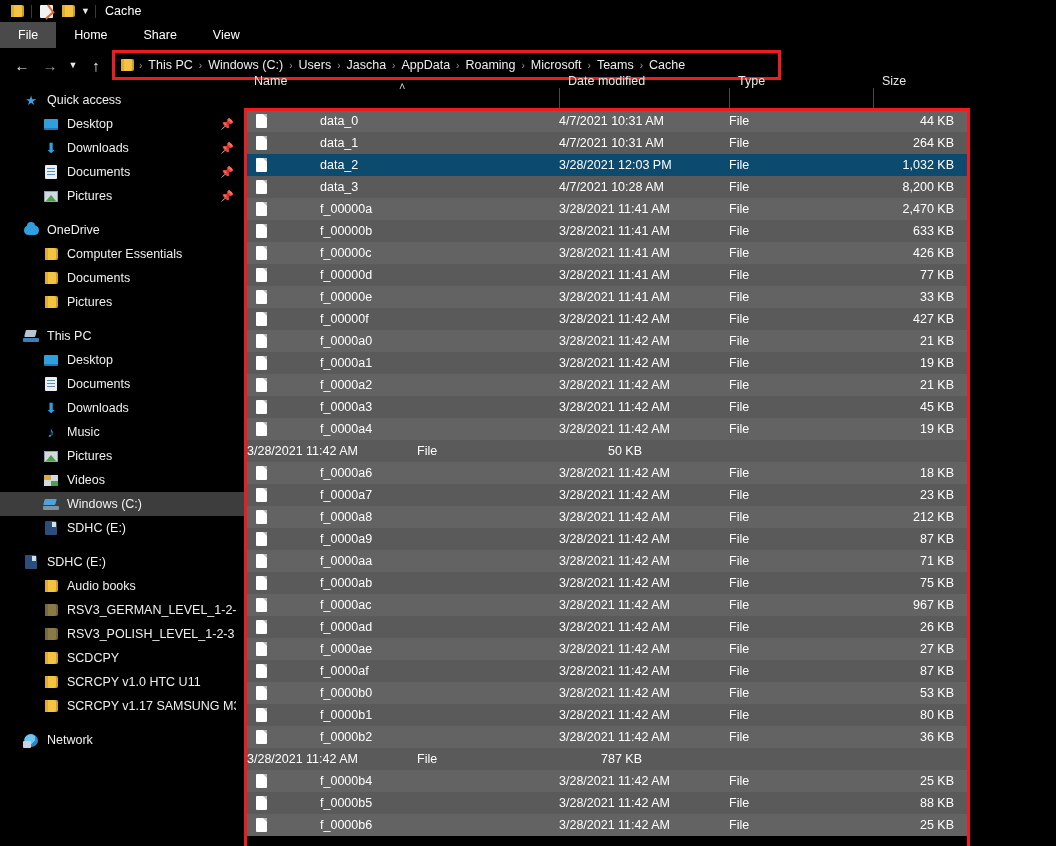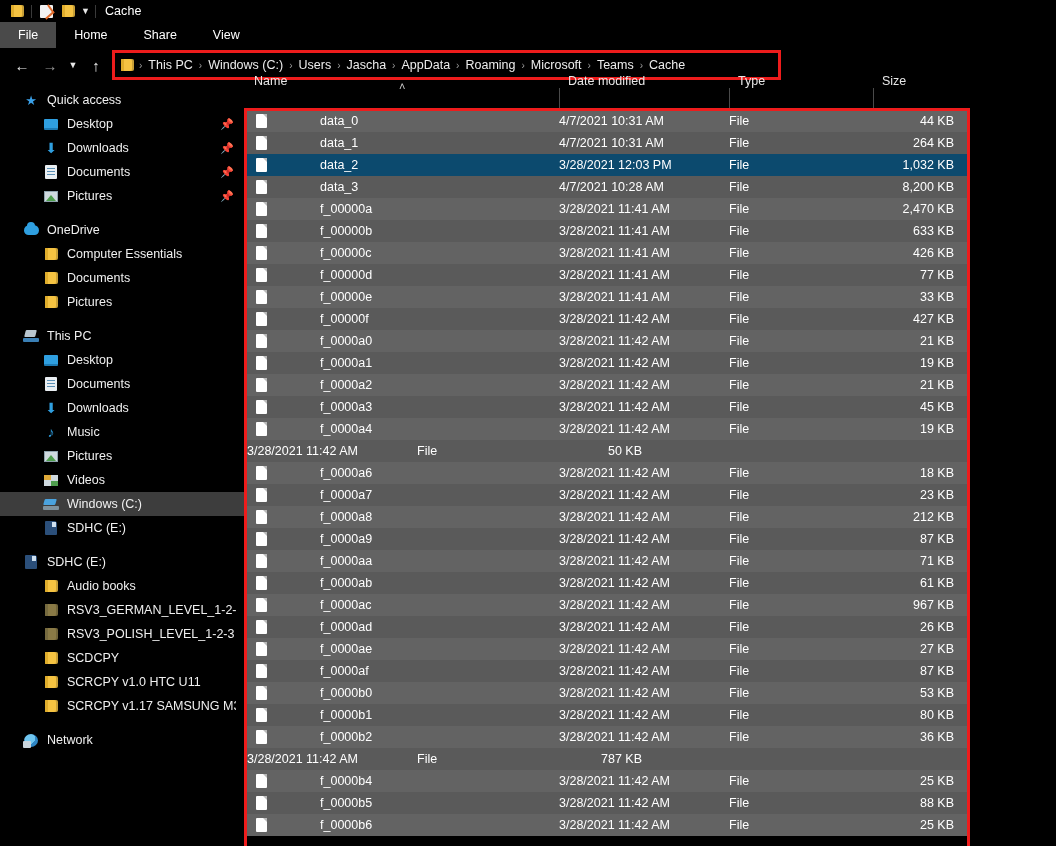--- a/index.html
+++ b/index.html
@@ -647,21 +647,21 @@
           <div class="c-type">File</div>
           <div class="c-size">71 KB</div>
         </div>
         <div class="row alt">
           <div class="c-name">
             <span class="fileico"></span>
             <span>f_0000ab</span>
           </div>
           <div class="c-date">3/28/2021 11:42 AM</div>
           <div class="c-type">File</div>
-          <div class="c-size">61 KB</div>
+          <div class="c-size">75 KB</div>
         </div>
         <div class="row">
           <div class="c-name">
             <span class="fileico"></span>
             <span>f_0000ac</span>
           </div>
           <div class="c-date">3/28/2021 11:42 AM</div>
           <div class="c-type">File</div>
           <div class="c-size">967 KB</div>
         </div>

